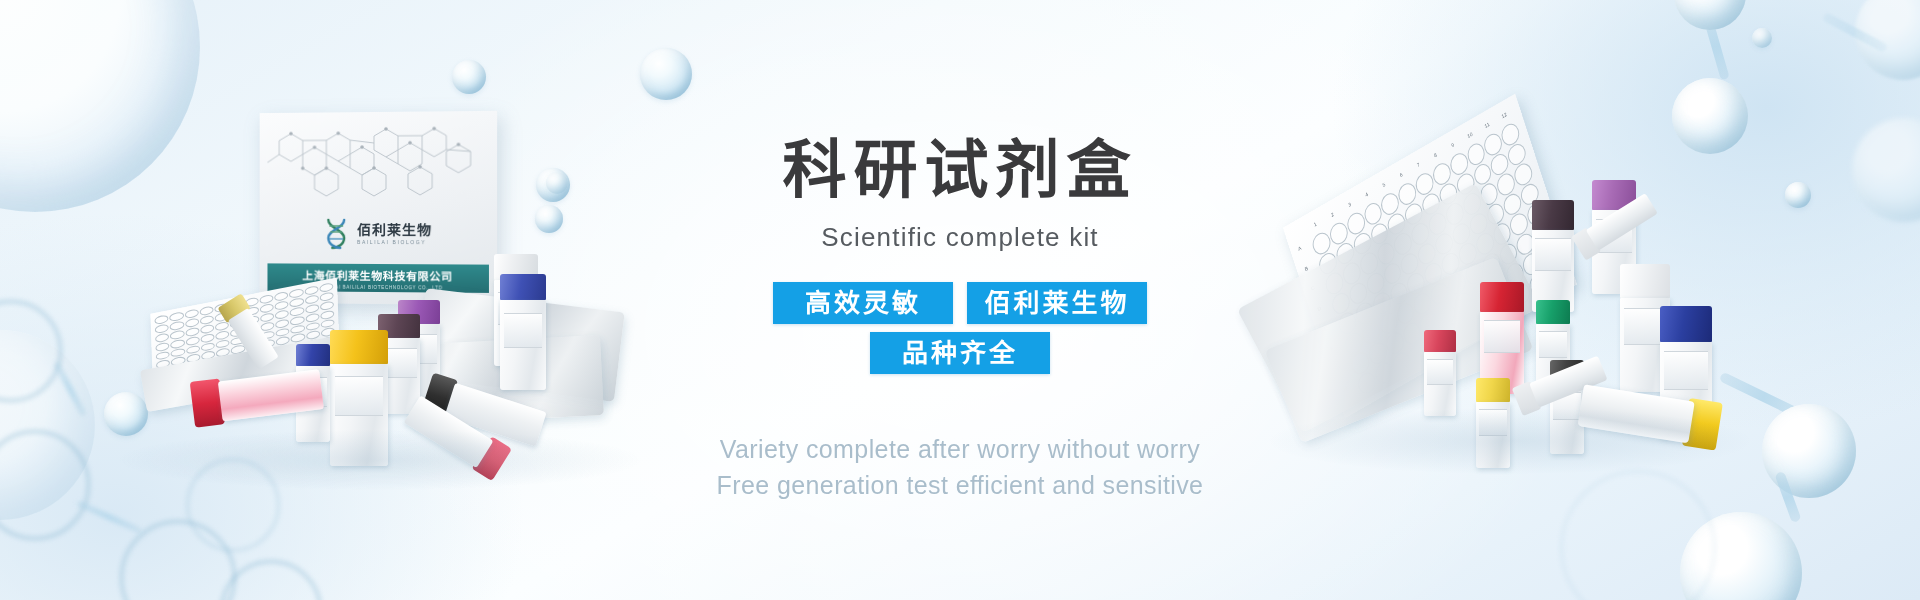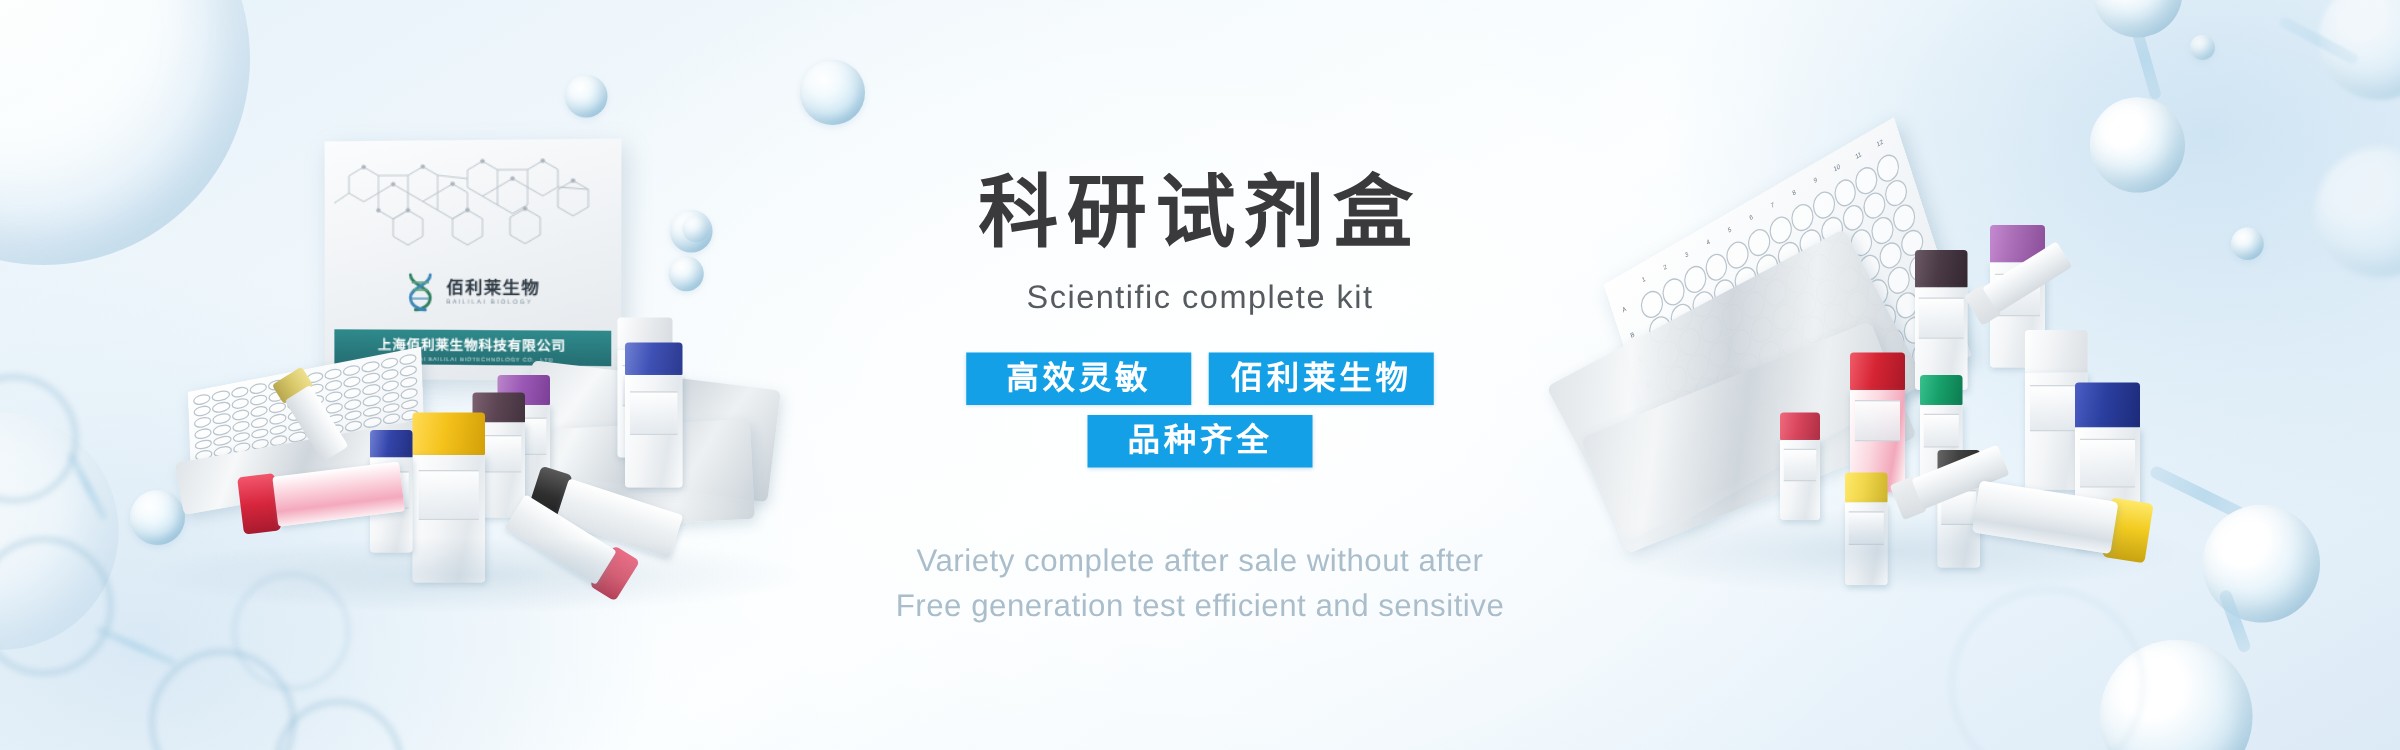--- a/index.html
+++ b/index.html
@@ -606,18 +606,18 @@
       <div class="badge-row">
         <div class="badge">高效灵敏</div>
         <div class="badge">佰利莱生物</div>
       </div>
       <div class="badge-row">
         <div class="badge">品种齐全</div>
       </div>
     </div>
 
     <div class="tagline">
-      <div>Variety complete after sale without after</div>
+      <div>Variety complete after worry without worry</div>
       <div>Free generation test efficient and sensitive</div>
     </div>
   </div>
 
 </div>
 
 </body></html>

